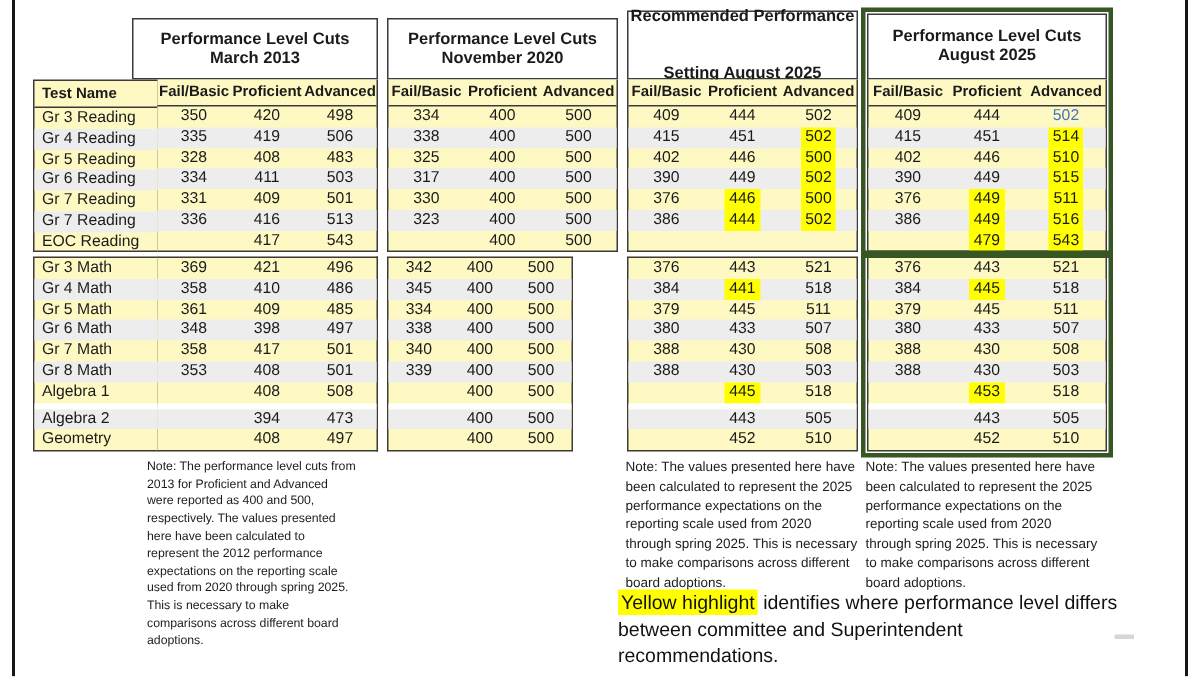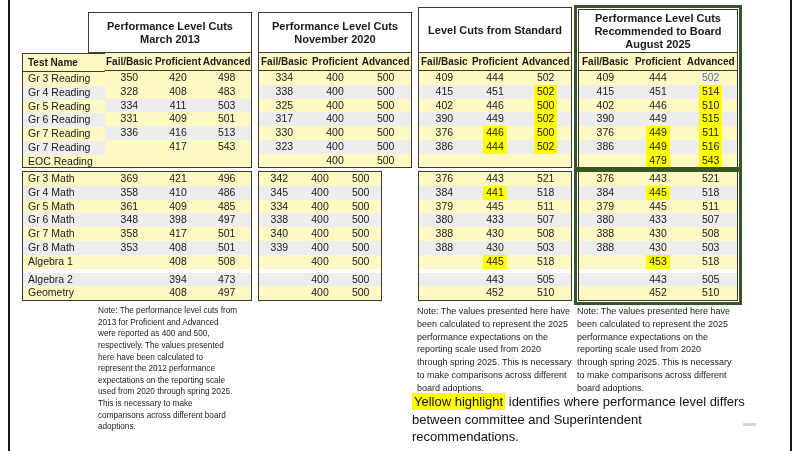--- a/index.html
+++ b/index.html
@@ -69,26 +69,24 @@
   <div class="title t1t">
     <div>Performance Level Cuts</div>
     <div>March 2013</div>
   </div>
   <div class="title t2t">
     <div>Performance Level Cuts</div>
     <div>November 2020</div>
   </div>
   <div class="title t3t">
     <div>Recommended Performance</div>
-    <div>Level Cuts from Standard</div>
     <div>Setting August 2025</div>
   </div>
   <div class="title t4t">
     <div>Performance Level Cuts</div>
-    <div>Recommended to Board</div>
     <div>August 2025</div>
   </div>
 
   <div class="tncol tnr">
     <div class="hrow">
       <div class="hcell tn">Test Name</div>
     </div>
     <div class="rows names">
         <div class="trow">
           <div class="cell">
@@ -139,20 +137,31 @@
           <div class="cell">
             <span>350</span>
           </div>
           <div class="cell">
             <span>420</span>
           </div>
           <div class="cell">
             <span>498</span>
           </div>
         </div>
+        <div class="trow stripe">
+          <div class="cell">
+            <span>335</span>
+          </div>
+          <div class="cell">
+            <span>419</span>
+          </div>
+          <div class="cell">
+            <span>506</span>
+          </div>
+        </div>
         <div class="trow">
           <div class="cell">
             <span>328</span>
           </div>
           <div class="cell">
             <span>408</span>
           </div>
           <div class="cell">
             <span>483</span>
           </div>

